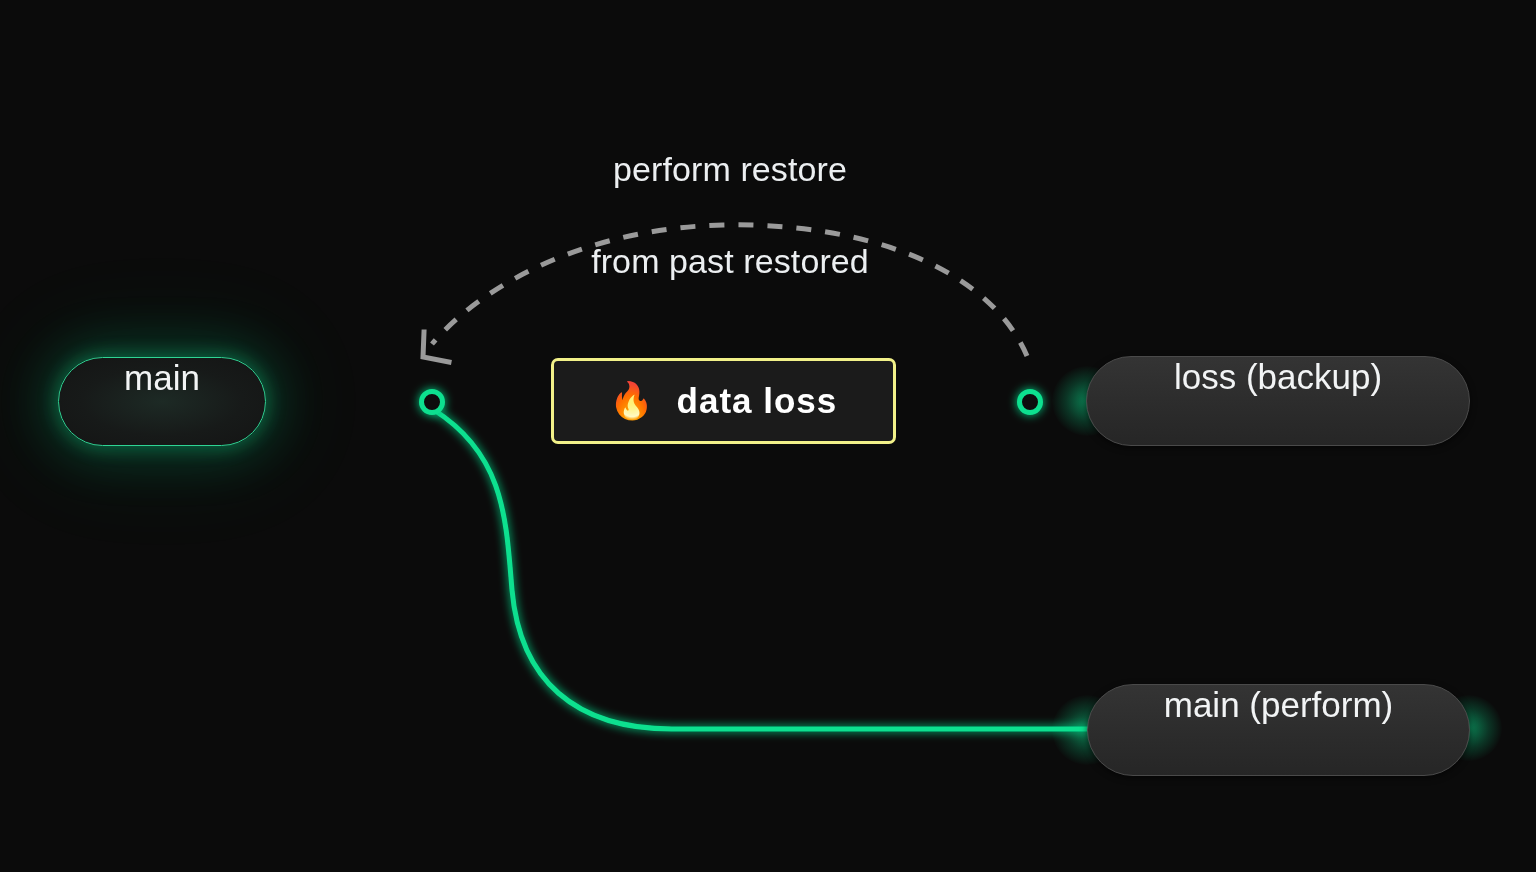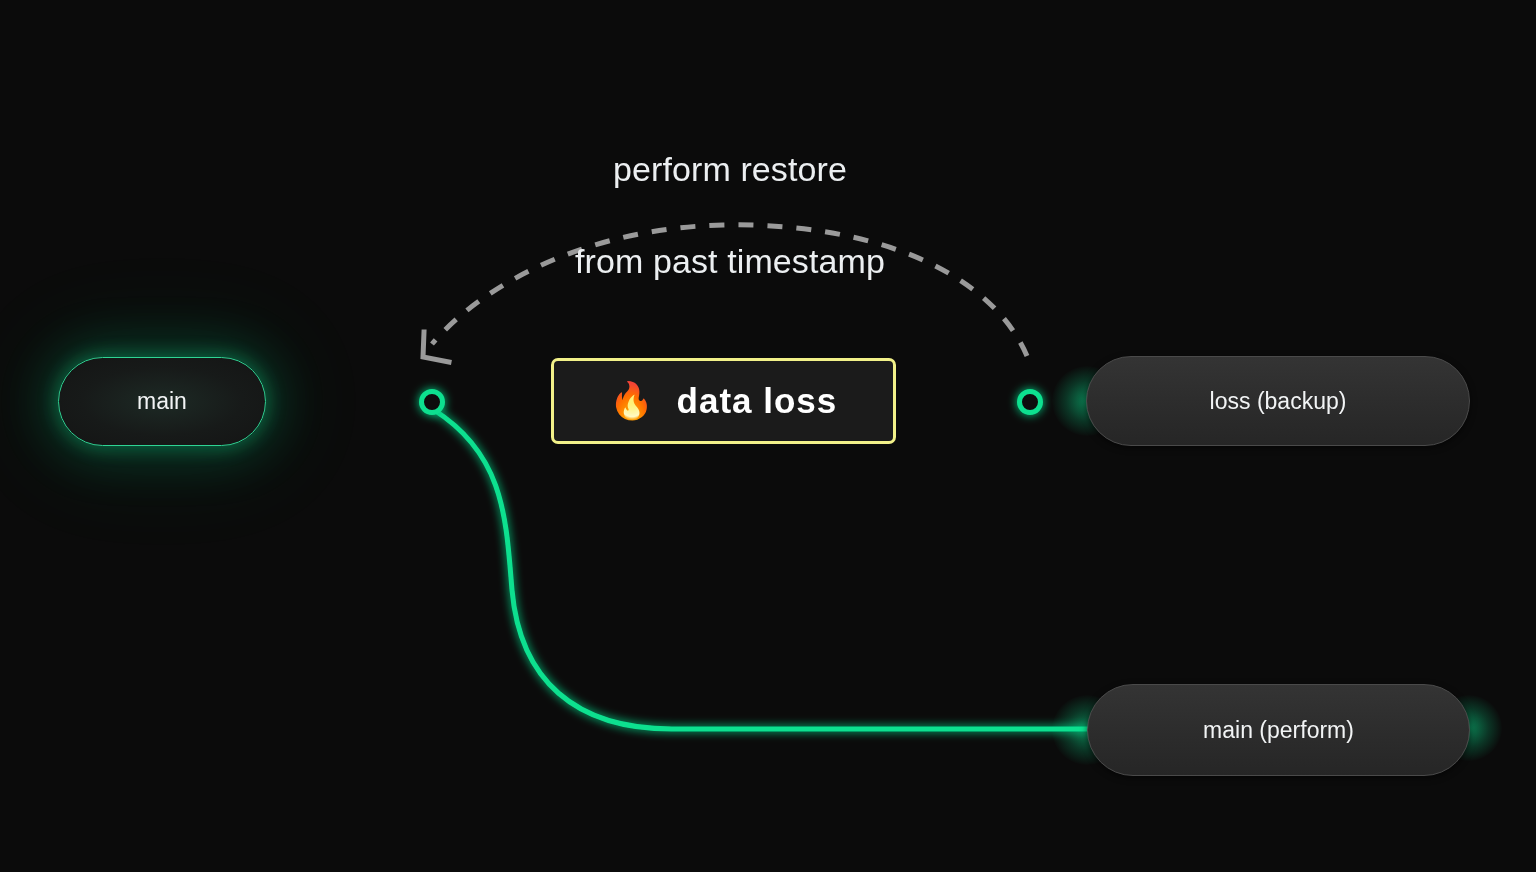--- a/index.html
+++ b/index.html
@@ -38,25 +38,25 @@
     left: 0; top: 0;
     width: 1536px;
     height: 872px;
     pointer-events: none;
   }
 
   
   .node {
     position: absolute;
     display: flex;
-    align-items: center;
+    align-items: flex-start;
     justify-content: center;
     box-sizing: border-box;
     color: #f2f4f5;
-    font-size: 23px;
+    font-size: 35px;
     font-family: "Liberation Sans", sans-serif;
     white-space: nowrap;
   }
 
   .node-main {
     left: 58px;
     top: 357px;
     width: 208px;
     height: 89px;
     border-radius: 45px;
@@ -163,21 +163,21 @@
 
     <circle cx="1030" cy="402" r="10.5" fill="#0d0d0d" stroke="#0ce08f" stroke-width="5" filter="url(#greenGlow)"></circle>
 
     <path d="M 1027 356 C 990 270, 870 222, 723 225 C 590 228, 485 282, 432 344" fill="none" stroke="#9a9a9a" stroke-width="5" stroke-dasharray="15 14" stroke-linecap="butt"></path>
 
     <path d="M 424 332 L 423 357 L 449 362" fill="none" stroke="#9a9a9a" stroke-width="5" stroke-linecap="square" stroke-linejoin="miter"></path>
   </svg>
 
   <div class="annotation">
     <span class="line">perform restore</span>
-    <span class="line">from past timestamp</span>
+    <span class="line">from past restored</span>
   </div>
 
   <div class="node node-main">
     <span>main</span>
   </div>
 
   <div class="node node-gray node-backup">
     <span>loss (backup)</span>
   </div>
 

